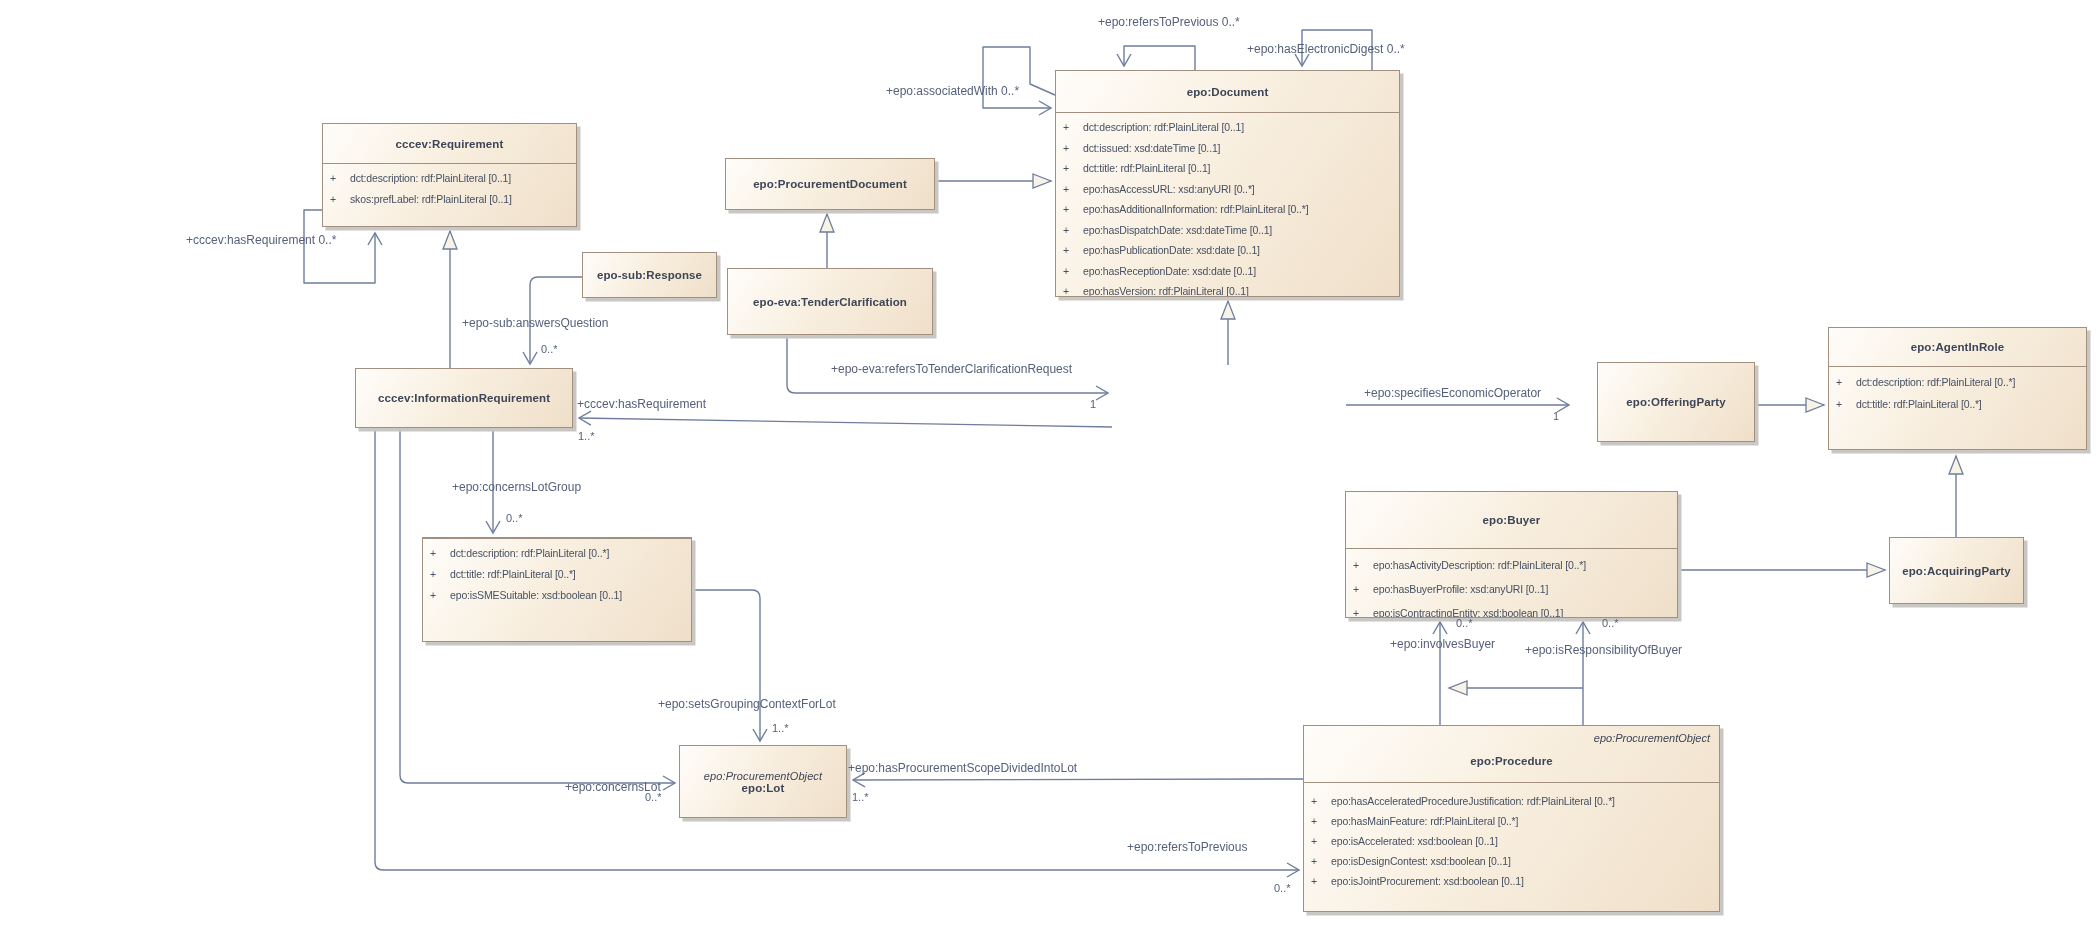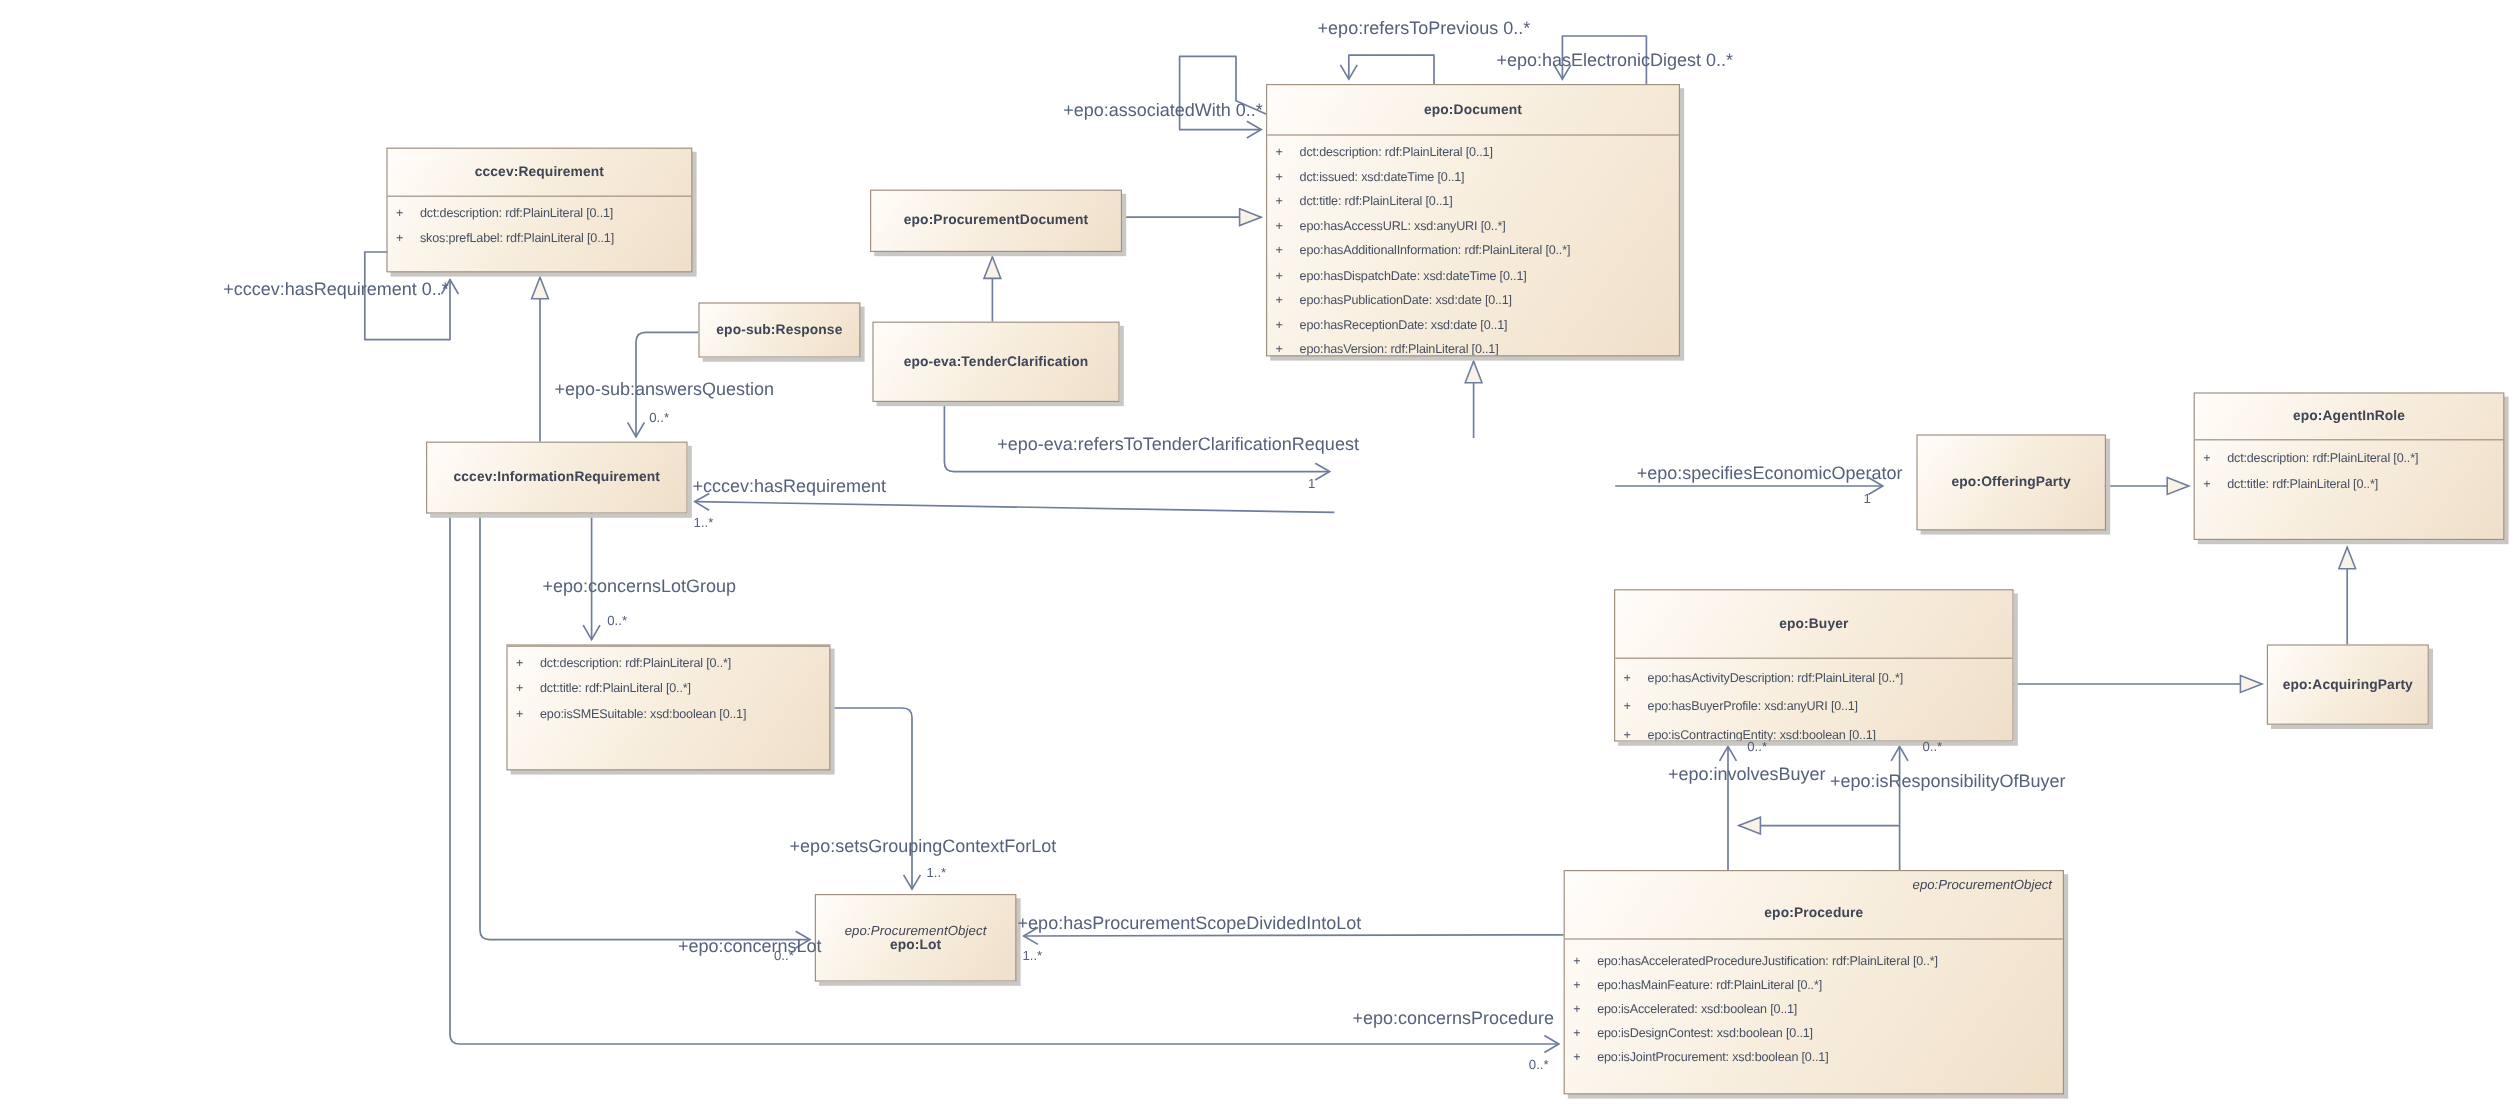--- a/index.html
+++ b/index.html
@@ -15,21 +15,21 @@
     align-items:center;font-weight:bold;font-size:11.5px;letter-spacing:.1px;}
   .uml-class.no-attrs .title{flex:1 1 auto;}
   .attrs{flex:1 1 auto;border-top:1px solid #a1907f;padding:4px 3px 0 7px;
     font-size:10.5px;letter-spacing:-0.15px;white-space:nowrap;overflow:hidden;
     color:#465063;}
   .attr{display:flex;}
   .attr .vis{flex:0 0 20px;}
   .stereotype{font-style:italic;font-weight:normal;font-size:11px;color:#3d4557;}
   .procedure-stereo{position:absolute;top:6px;right:9px;font-style:italic;
     font-size:11px;font-weight:normal;color:#3d4557;}
-  .conn-label{position:absolute;font-size:15px;color:#55617a;white-space:nowrap;}
+  .conn-label{position:absolute;font-size:12px;color:#55617a;white-space:nowrap;}
   .mult{font-size:11px;color:#55617a;}
 </style>
 </head>
 <body>
 
 <div id="canvas">
 
   <svg class="wires" viewBox="0 0 2100 929">
     <defs>
       <marker id="mOpen" markerWidth="16" markerHeight="18" refX="13" refY="8" orient="auto" markerUnits="userSpaceOnUse">
@@ -313,20 +313,20 @@
   <span class="conn-label" style="left:1364px;top:386px">+epo:specifiesEconomicOperator</span>
   <span class="conn-label mult" style="left:1553px;top:410px">1</span>
   <span class="conn-label" style="left:452px;top:480px">+epo:concernsLotGroup</span>
   <span class="conn-label mult" style="left:506px;top:512px">0..*</span>
   <span class="conn-label" style="left:658px;top:697px">+epo:setsGroupingContextForLot</span>
   <span class="conn-label mult" style="left:772px;top:722px">1..*</span>
   <span class="conn-label" style="left:565px;top:780px">+epo:concernsLot</span>
   <span class="conn-label mult" style="left:645px;top:791px">0..*</span>
   <span class="conn-label" style="left:848px;top:761px">+epo:hasProcurementScopeDividedIntoLot</span>
   <span class="conn-label mult" style="left:852px;top:791px">1..*</span>
-  <span class="conn-label" style="left:1127px;top:840px">+epo:concernsProcedure</span>
+  <span class="conn-label" style="left:1127px;top:840px">+epo:refersToPrevious</span>
   <span class="conn-label mult" style="left:1274px;top:882px">0..*</span>
   <span class="conn-label" style="left:1390px;top:637px">+epo:involvesBuyer</span>
   <span class="conn-label mult" style="left:1456px;top:617px">0..*</span>
   <span class="conn-label" style="left:1525px;top:643px">+epo:isResponsibilityOfBuyer</span>
   <span class="conn-label mult" style="left:1602px;top:617px">0..*</span>
 
 </div>
 
 </body></html>

